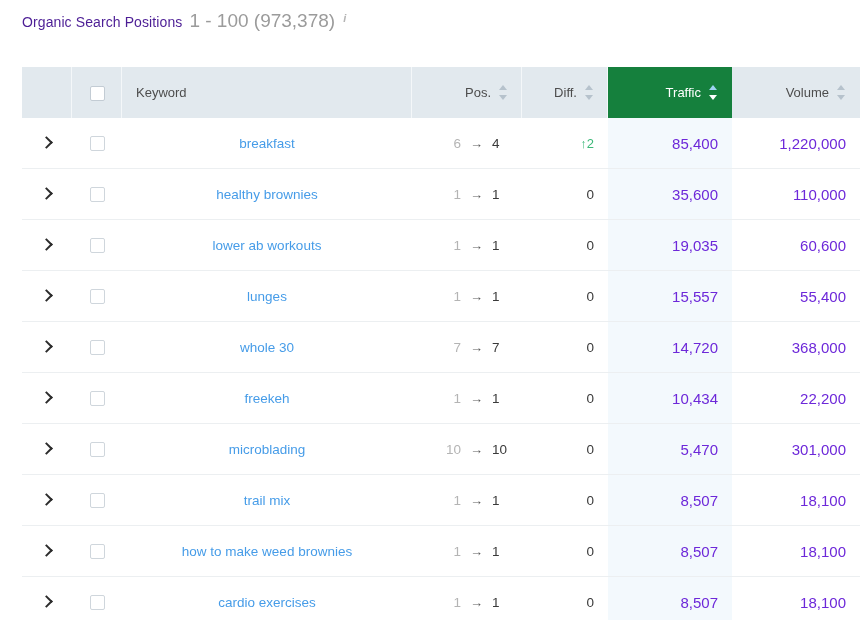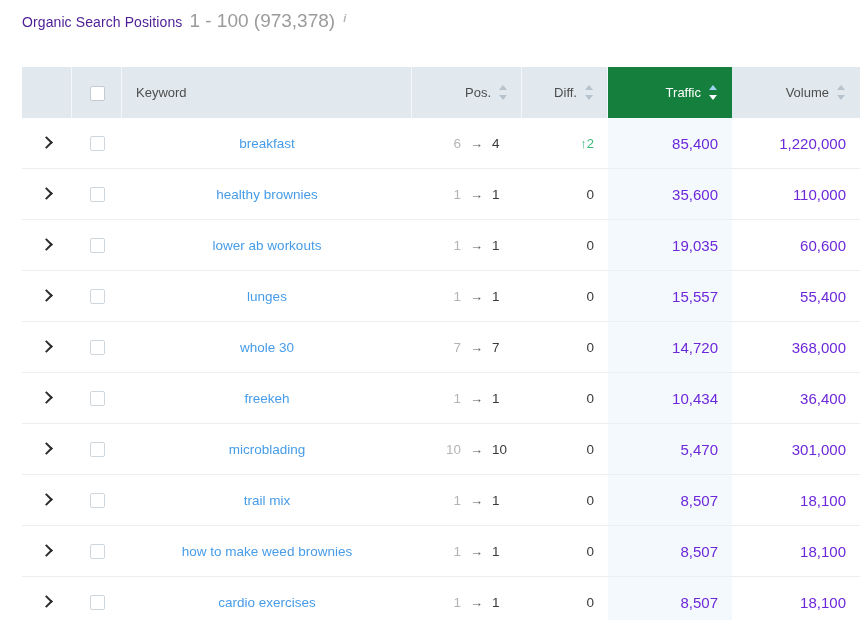--- a/index.html
+++ b/index.html
@@ -361,21 +361,21 @@
             <td class="td-exp"><span class="chevron"></span></td>
             <td class="td-chk"><span class="cbox"></span></td>
             <td class="td-kw"><span class="kw-link">freekeh</span></td>
             <td class="td-pos"><span class="pos-cell">
                 <span class="pos-old">1</span>
                 <span class="pos-arrow">→</span>
                 <span class="pos-new">1</span>
               </span></td>
             <td class="td-diff"><span class="diff-zero">0</span></td>
             <td class="td-traffic"><span class="num">10,434</span></td>
-            <td class="td-volume"><span class="num">36,400</span></td>
+            <td class="td-volume"><span class="num">22,200</span></td>
           </tr>
           <tr>
             <td class="td-exp"><span class="chevron"></span></td>
             <td class="td-chk"><span class="cbox"></span></td>
             <td class="td-kw"><span class="kw-link">microblading</span></td>
             <td class="td-pos"><span class="pos-cell">
                 <span class="pos-old">10</span>
                 <span class="pos-arrow">→</span>
                 <span class="pos-new">10</span>
               </span></td>

